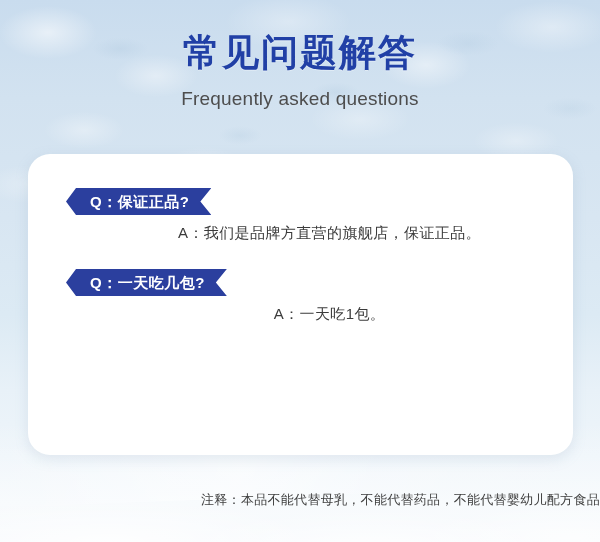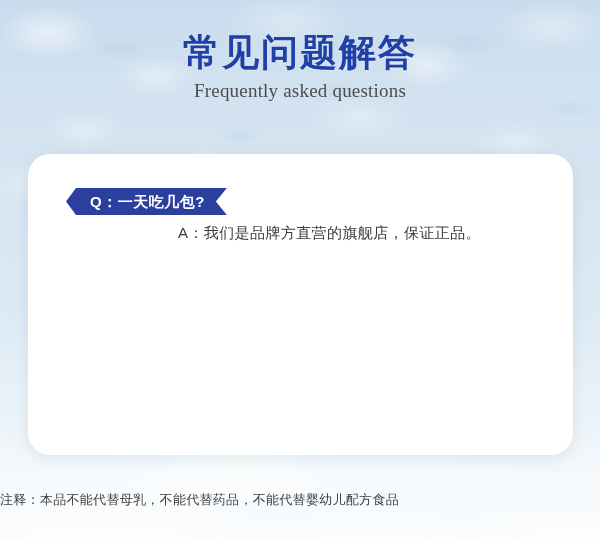--- a/index.html
+++ b/index.html
@@ -84,26 +84,25 @@
   }
   .title {
     font-size: 37px;
     font-weight: 700;
     letter-spacing: 2px;
     color: #2140a6;
     line-height: 1.25;
     text-shadow: 0 1px 0 rgba(255,255,255,.35);
   }
   .subtitle {
-    margin-top: 4px;
+    margin-top: 12px;
     font-size: 19px;
     font-weight: 400;
     color: #4d4d4d;
     letter-spacing: .2px;
-    font-family: Liberation Serif, serif;
   }
 
   
   .card {
     position:absolute;
     left:28px; top:154px;
     width:545px; height:301px;
     background:#ffffff;
     border-radius:22px;
     box-shadow: 0 4px 14px rgba(120,150,180,.18);
@@ -141,21 +140,21 @@
     font-size: 15px;
     color: #3b3b3b;
     letter-spacing: .4px;
     white-space: nowrap;
     text-align: center;
   }
 
   
   .footer-note {
     position:absolute; left:0; right:0; top:491px;
-    text-align:left;
+    text-align:right;
     font-size:13px;
     color:#3f3f3f;
     letter-spacing:.3px;
     z-index:3;
   }
 </style>
 </head>
 <body>
 
 <div id="page">
@@ -168,25 +167,31 @@
   <div class="header">
     <div class="title">常见问题解答</div>
     <div class="subtitle">Frequently asked questions</div>
   </div>
 
   <div class="card">
     <div class="faq-list">
 
       <div class="faq-item">
         <div class="q-text-wrap">
-          <span class="q-badge">Q：一天吃几包?</span>
+          <span class="q-badge">Q：保证正品?</span>
         </div>
         <div class="a-line">A：我们是品牌方直营的旗舰店，保证正品。</div>
       </div>
 
 
+      <div class="faq-item">
+        <div class="q-text-wrap">
+          <span class="q-badge">Q：一天吃几包?</span>
+        </div>
+        <div class="a-line">A：一天吃1包。</div>
+      </div>
 
     </div>
   </div>
 
   <div class="footer-note">注释：本品不能代替母乳，不能代替药品，不能代替婴幼儿配方食品</div>
 
 </div>
 
 </body></html>

